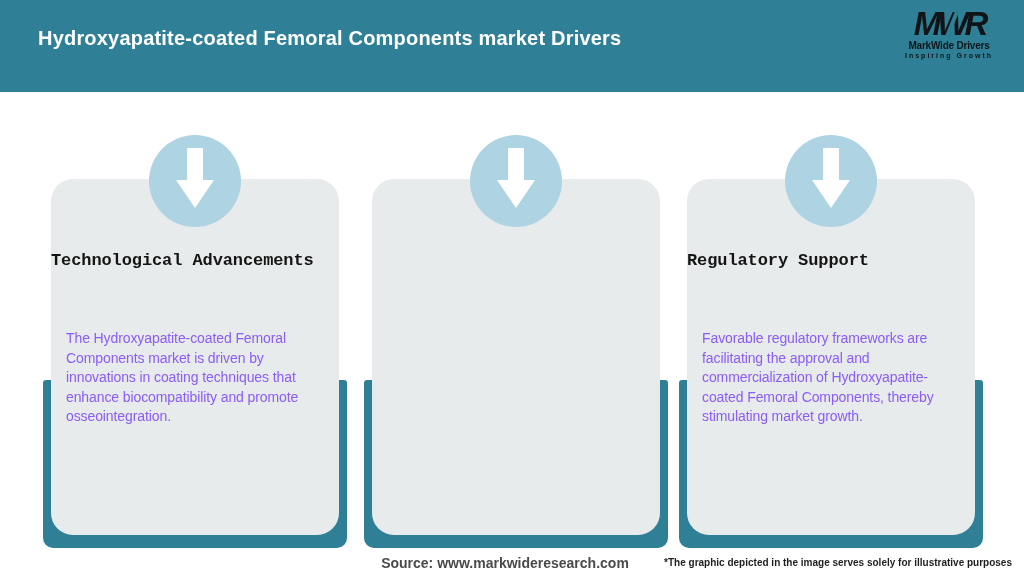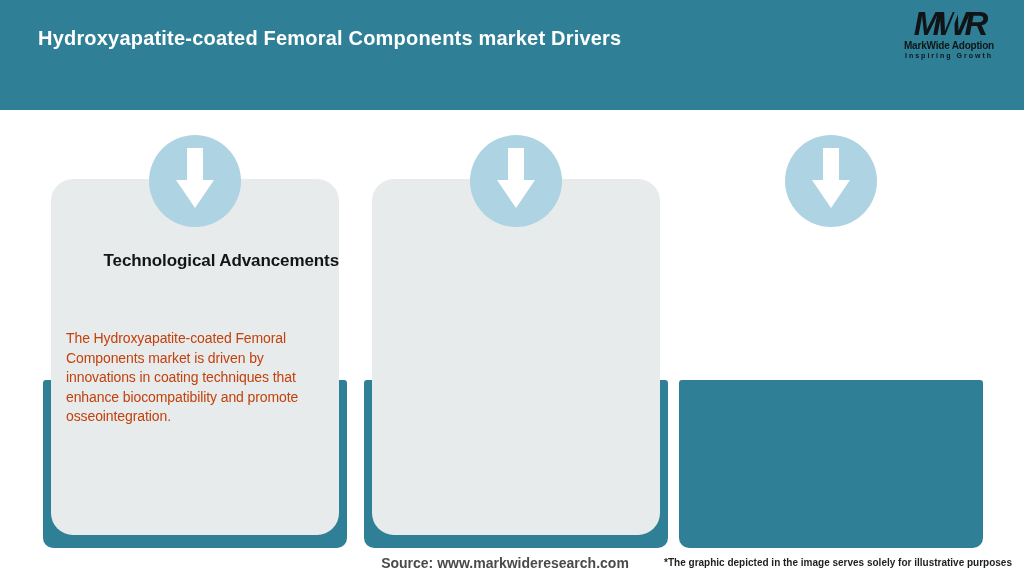--- a/index.html
+++ b/index.html
@@ -9,44 +9,44 @@
   }
   *{box-sizing:border-box;}
   html,body{margin:0;padding:0;}
   body{
     width:1024px;height:576px;overflow:hidden;background:#ffffff;
     font-family:"Liberation Sans", sans-serif;
   }
   .canvas{position:relative;width:1024px;height:576px;background:#ffffff;}
 
   
-  .header{position:absolute;top:0;left:0;width:1024px;height:110px;background:var(--teal);}
+  .header{position:absolute;top:0;left:0;width:1024px;height:92px;background:var(--teal);}
   .page-title{
     position:absolute;left:38px;top:27px;margin:0;
     color:#ffffff;font-size:20px;font-weight:700;letter-spacing:0.2px;white-space:nowrap;
   }
   .logo{position:absolute;top:7px;right:14px;width:122px;text-align:center;color:#101417;}
   .logo-mark{position:relative;display:inline-block;font-size:33px;line-height:33px;
     font-weight:800;font-style:italic;letter-spacing:-4px;}
   .logo-slash{position:absolute;top:4px;left:52%;width:4px;height:26px;background:var(--teal);
     transform:rotate(22deg);}
   .logo-name{font-size:10px;font-weight:700;letter-spacing:-0.2px;margin-top:0px;}
   .logo-tagline{font-size:7px;font-weight:700;letter-spacing:2px;margin-top:1px;}
 
   
   .group{position:absolute;top:135px;width:304px;height:413px;}
   .g1{left:43px;} .g2{left:364px;} .g3{left:679px;}
   .backing{position:absolute;left:0;top:245px;width:304px;height:168px;background:var(--teal);
     border-radius:3px 3px 10px 10px;}
   .card{position:absolute;left:8px;top:44px;width:288px;height:356px;background:var(--card-bg);
     border-radius:22px;}
-  .card h2{position:absolute;top:72px;left:0;right:0;margin:0;text-align:right;
-    font-size:17px;font-weight:700;color:#151515;letter-spacing:-0.1px;}
+  .card h2{position:absolute;top:72px;left:0;right:0;margin:0;text-align:left;
+    font-size:17px;font-weight:700;color:#151515;letter-spacing:-0.1px;font-family:Liberation Mono, monospace;}
   .card p{position:absolute;top:150px;left:15px;right:12px;margin:0;
-    font-size:14px;line-height:19.5px;color:#c2410c;letter-spacing:-0.1px;}
+    font-size:14px;line-height:19.5px;color:#8b5cf6;letter-spacing:-0.1px;}
   .circle{position:absolute;left:50%;top:0;transform:translateX(-50%);
     width:92px;height:92px;border-radius:50%;background:var(--circle);
     display:flex;align-items:center;justify-content:center;}
   .circle svg{display:block;margin-top:-4px;}
 
   
   .source{position:absolute;top:555px;left:0;width:1010px;text-align:center;
     font-size:14px;font-weight:700;color:#4a4a4a;}
   .disclaimer{position:absolute;top:557px;right:12px;font-size:10px;font-weight:700;color:#1f1f1f;}
 </style>
@@ -55,21 +55,21 @@
 
 <div class="canvas">
 
   <header class="header">
     <h1 class="page-title">Hydroxyapatite-coated Femoral Components market Drivers</h1>
     <div class="logo">
       <div class="logo-mark">
         <span>MWR</span>
         <span class="logo-slash"></span>
       </div>
-      <div class="logo-name">MarkWide Adoption</div>
+      <div class="logo-name">MarkWide Drivers</div>
       <div class="logo-tagline">Inspiring Growth</div>
     </div>
   </header>
 
   <main>
 
     <div class="group g1">
       <div class="backing"></div>
       <div class="card">
         <h2>Technological Advancements</h2>
@@ -88,20 +88,24 @@
       </div>
       <div class="circle">
         <svg width="38" height="62" viewBox="0 0 38 62" aria-hidden="true">
           <polygon points="11,0 27,0 27,32 38,32 19,60 0,32 11,32" fill="#ffffff"></polygon>
         </svg>
       </div>
     </div>
 
     <div class="group g3">
       <div class="backing"></div>
+      <div class="card">
+        <h2>Regulatory Support</h2>
+        <p>Favorable regulatory frameworks are facilitating the approval and commercialization of Hydroxyapatite-coated Femoral Components, thereby stimulating market growth.</p>
+      </div>
       <div class="circle">
         <svg width="38" height="62" viewBox="0 0 38 62" aria-hidden="true">
           <polygon points="11,0 27,0 27,32 38,32 19,60 0,32 11,32" fill="#ffffff"></polygon>
         </svg>
       </div>
     </div>
 
   </main>
 
   <footer>

